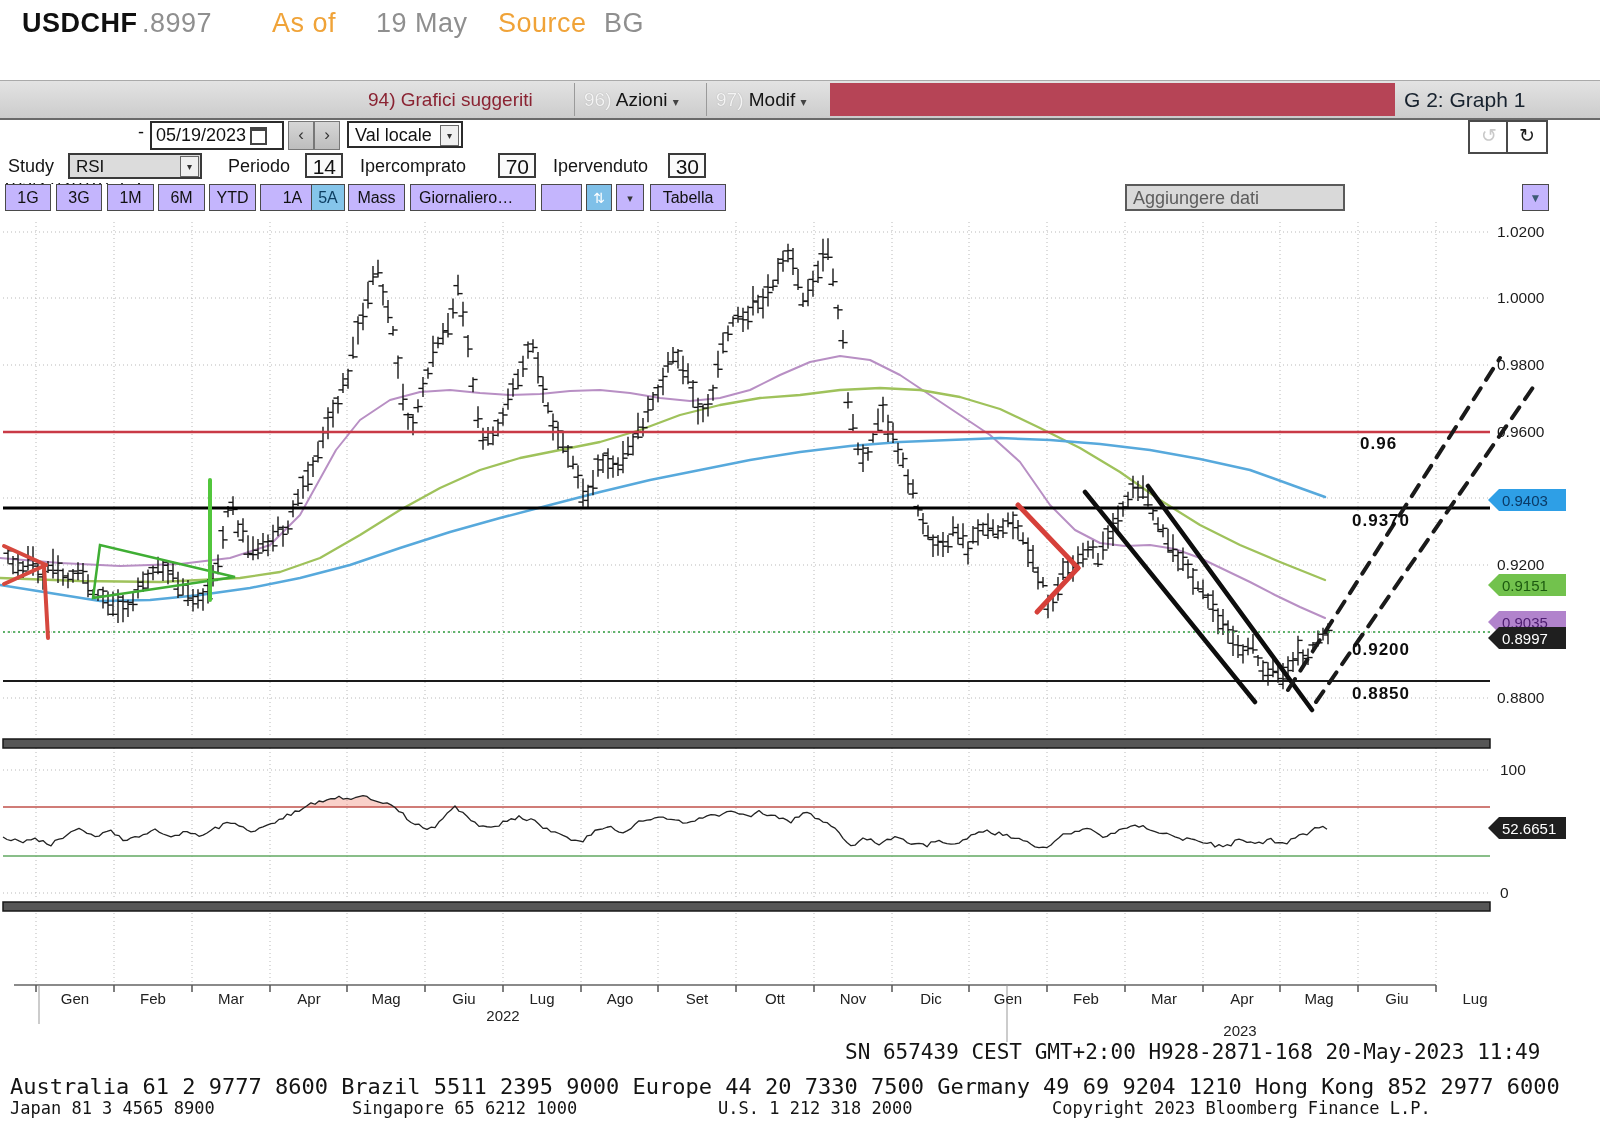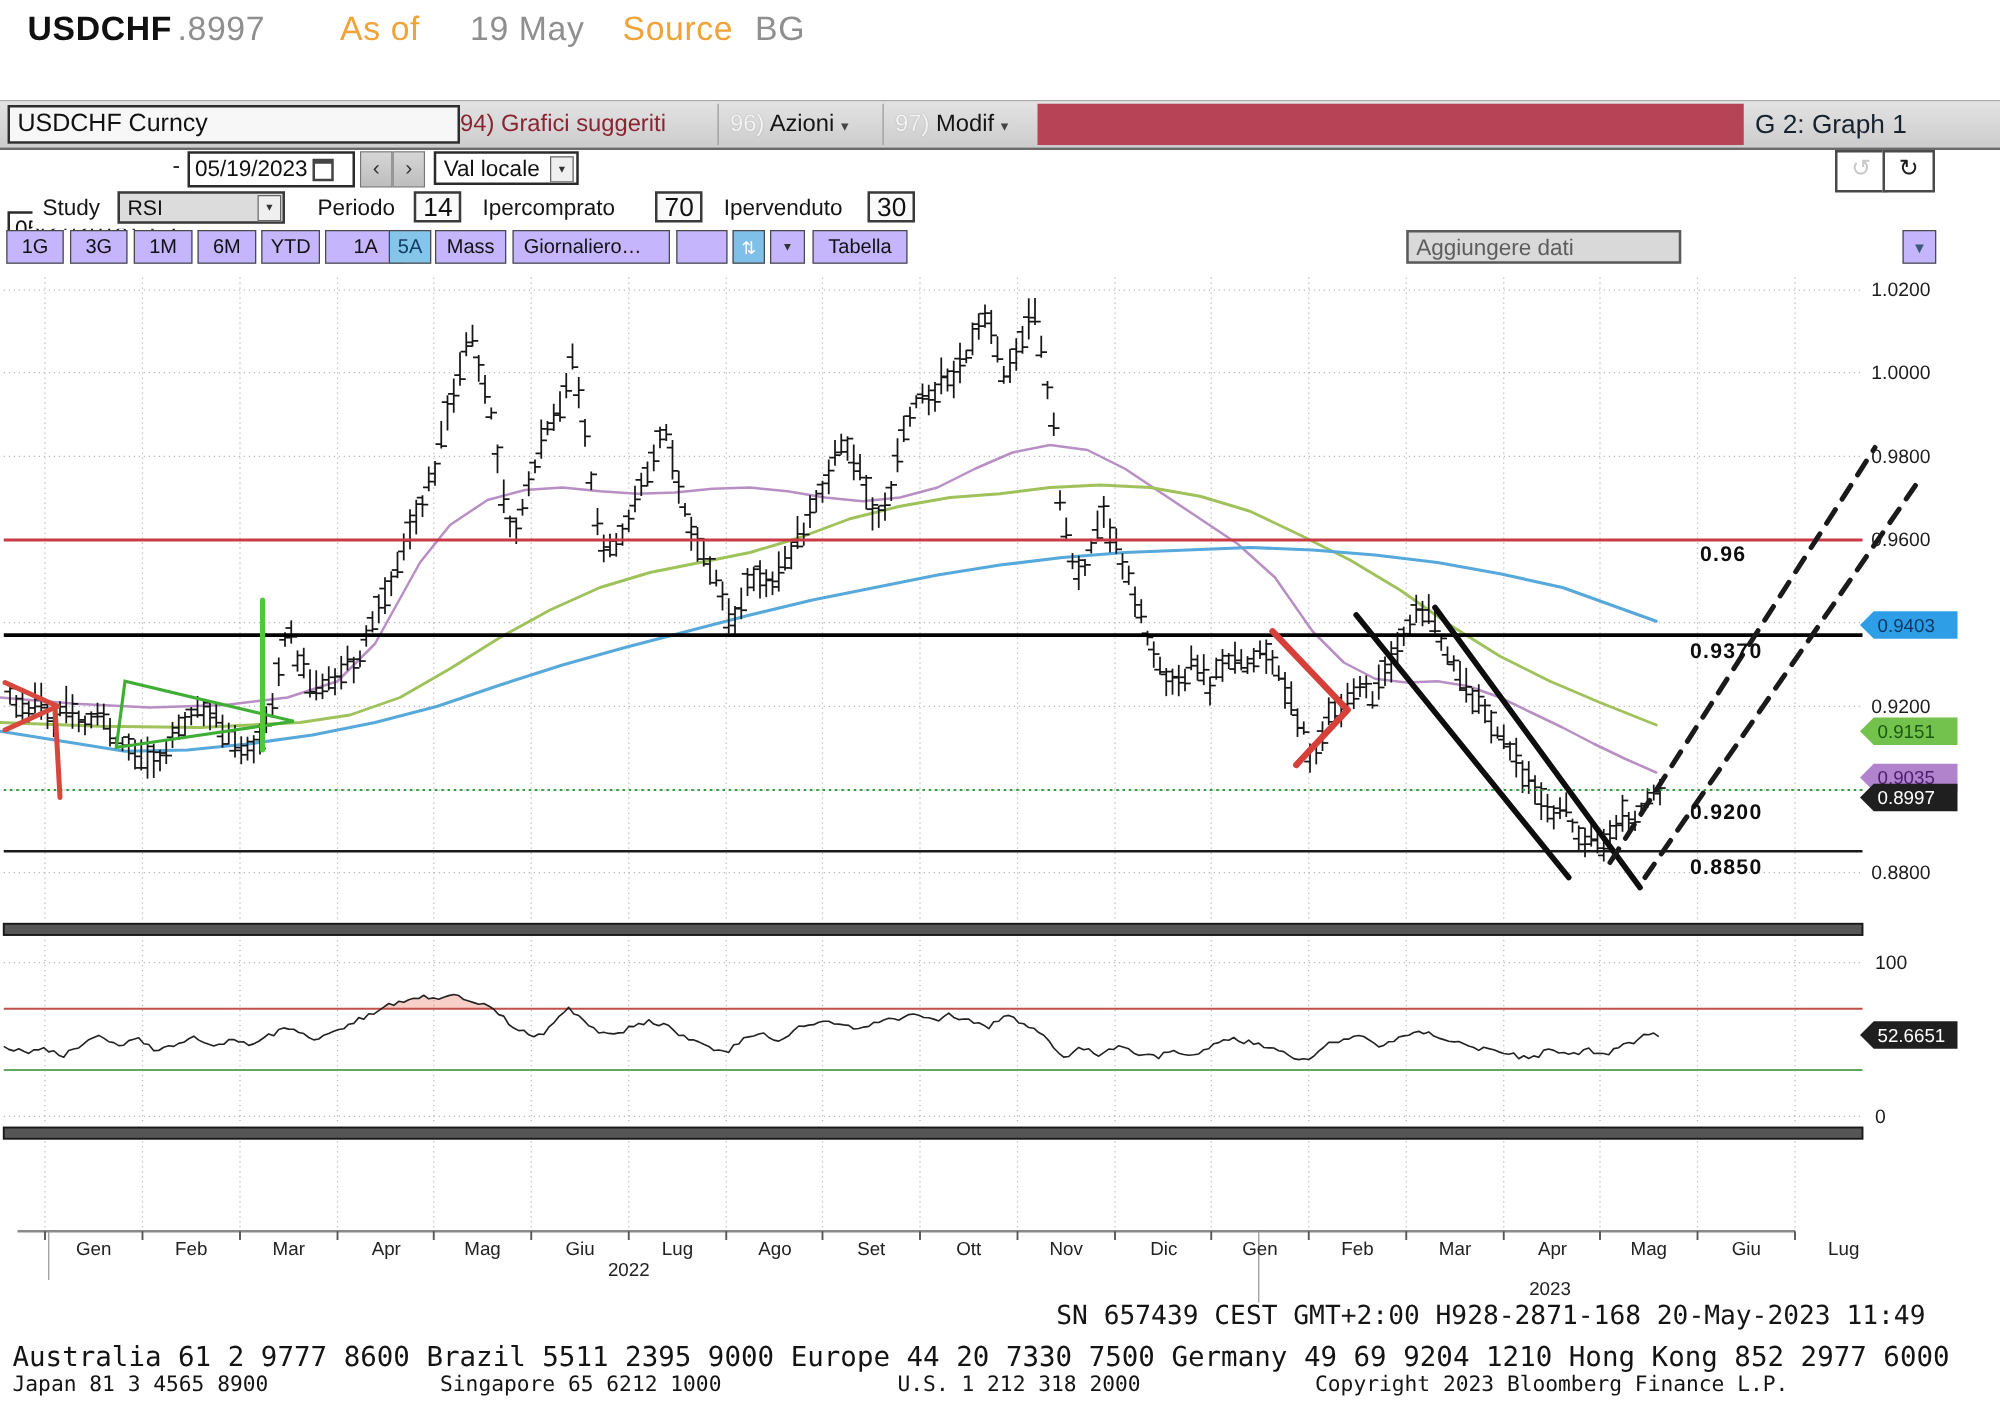--- a/index.html
+++ b/index.html
@@ -32,21 +32,21 @@
   .cal{width:13px;height:12px;border:2px solid #444;border-top:4px solid #444;background:#fff;}
   .navbtn{position:absolute;top:1px;width:24px;height:27px;background:linear-gradient(#d6d6d6,#bdbdbd);
         border:1px solid #777;text-align:center;line-height:25px;font-size:17px;color:#333;}
   .vallocale{position:absolute;left:347px;top:1px;width:116px;height:27px;border:2px solid #2b2b2b;background:#fff;
         font-size:18px;line-height:24px;padding-left:6px;box-sizing:border-box;}
   .vl-caret{position:absolute;right:2px;top:2px;width:17px;height:19px;border:1px solid #666;background:#efefef;
         font-size:10px;line-height:19px;text-align:center;color:#333;}
   .histbtn{position:absolute;top:0;width:38px;height:30px;border:2px solid #4a4a4a;background:#fff;
         text-align:center;line-height:27px;font-size:19px;}
   
-  .row3{position:absolute;left:0;top:152px;width:1324px;height:31px;background:#fff;font-size:18px;margin-left:26px;}
+  .row3{position:absolute;left:0;top:152px;width:1324px;height:31px;background:#fff;font-size:18px;}
   .r3lbl{position:absolute;top:0;line-height:29px;color:#141414;}
   .studydrop{position:absolute;left:68px;top:1px;width:134px;height:26px;border:2px solid #3a3a3a;
         background:#dcdcdc;font-size:17px;line-height:23px;padding-left:6px;box-sizing:border-box;}
   .valbox{position:absolute;top:1px;height:25px;border:2px solid #3a3a3a;background:#fafafa;
         font-size:21px;line-height:24px;text-align:right;padding:0 5px;box-sizing:border-box;}
   
   .row4{position:absolute;left:0;top:184px;width:1600px;height:30px;background:#fff;}
   .tbtn{position:absolute;top:0;height:27px;border:1.5px solid #4a4a4a;background:#c4b5fd;
         text-align:center;line-height:26px;font-size:16px;color:#111;box-sizing:border-box;}
   .tbtn.active{background:#85c5ea;color:#0d3f63;}
@@ -64,21 +64,20 @@
 <div class="hdr">
   <span class="abs sym" style="left:22px;top:8px;">USDCHF</span>
   <span class="abs gray" style="left:142px;top:8px;">.8997</span>
   <span class="abs orange" style="left:272px;top:8px;">As of</span>
   <span class="abs gray" style="left:376px;top:8px;">19 May</span>
   <span class="abs orange" style="left:498px;top:8px;">Source</span>
   <span class="abs gray" style="left:604px;top:8px;">BG</span>
 </div>
 
 <div class="row1">
-  <input class="secinput" readonly="" value="USDCHF Curncy" style="">
   <div class="menuitem" style="left:368px;">
     <span class="mnum-red">94)</span>
     <span class="mlabel-red">Grafici suggeriti</span>
   </div>
   <div class="vsep" style="left:574px;"></div>
   <div class="menuitem" style="left:584px;">
     <span class="mnum-white">96)</span>
     <span class="mlabel-black">Azioni</span>
     <span style="font-size:12px;color:#444;">▾</span>
   </div>

